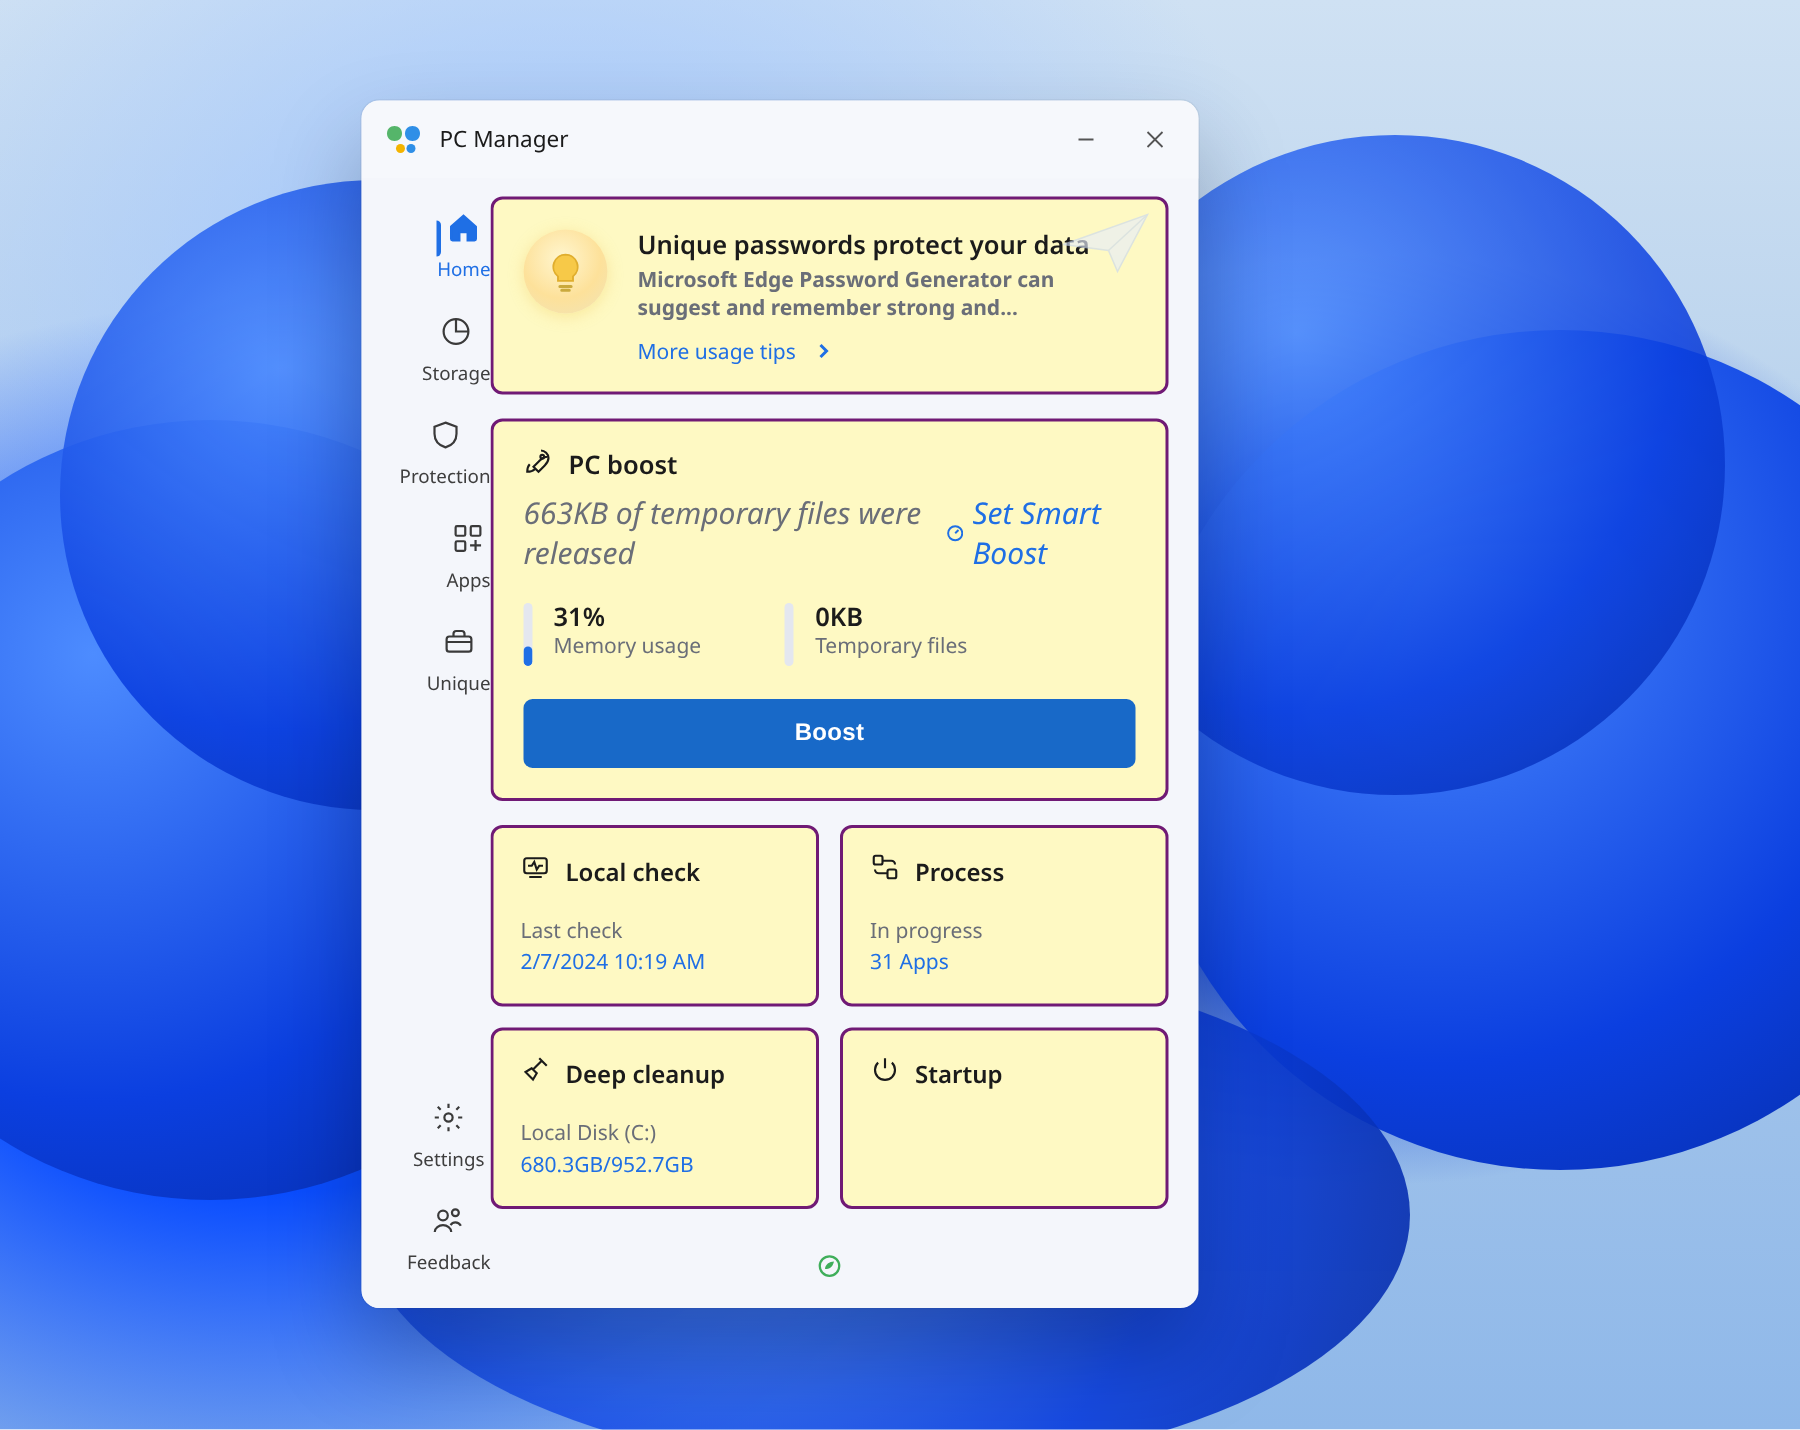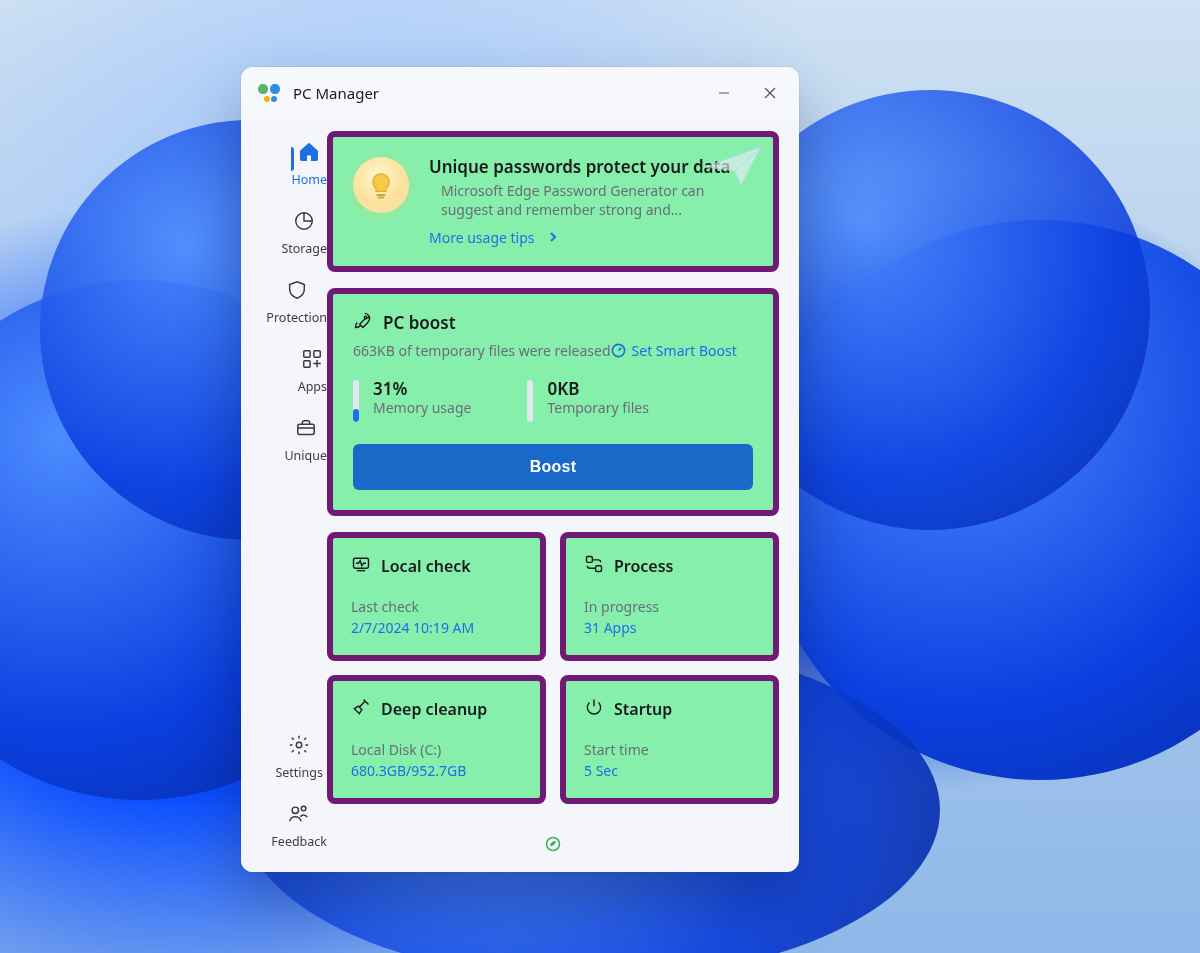--- a/index.html
+++ b/index.html
@@ -61,43 +61,43 @@
   content:"";position:absolute;left:0;top:16px;width:3px;height:24px;
   background:#1f6fe5;border-radius:0 3px 3px 0;
 }
 .sidebar .bottom{margin-top:auto;padding-bottom:10px;}
 
 
 .main{
   flex:1;padding:12px 20px 0 0;overflow:hidden;display:flex;flex-direction:column;gap:16px;
 }
 .card{
-  background:#86efac;border:6px solid #701a75;border-radius:8px;position:relative;
+  background:#fef9c3;border:2px solid #701a75;border-radius:8px;position:relative;
 }
 .tipcard{padding:18px 20px 18px 20px;display:flex;gap:20px;align-items:flex-start;overflow:hidden;}
 .tipcard .bulb{
   width:56px;height:56px;border-radius:50%;
   background:radial-gradient(circle at 45% 35%,#fff6cf,#fde19a 55%,#f0e4b8);
   display:flex;align-items:center;justify-content:center;flex:0 0 56px;margin-top:2px;
   box-shadow:0 2px 10px rgba(242,200,80,.35);
 }
 .tipcard .bulb svg{width:30px;height:30px;}
 .tipcard .txt{flex:1;min-width:0;}
 .tipcard h3{margin:0 0 4px;font-size:17px;font-weight:600;color:#1b1b1b;}
-.tipcard p{margin:0 12px 6px;font-size:14px;color:#6a6e78;line-height:1.35;}
+.tipcard p{margin:0 0 6px;font-size:14px;color:#6a6e78;line-height:1.35;font-weight:bold;}
 .linkish{color:#1f6fe5;font-size:14px;display:inline-flex;align-items:center;gap:12px;}
 .linkish svg{width:12px;height:12px;stroke:#1f6fe5;fill:none;stroke-width:2;}
 .paperplane{position:absolute;top:6px;right:10px;opacity:.65;}
 .paperplane svg{width:60px;height:46px;}
 
 .boostcard{padding:16px 20px 20px;}
 .sectionhdr{display:flex;align-items:center;gap:10px;margin-bottom:6px;}
 .sectionhdr svg{width:20px;height:20px;stroke:#1b1b1b;fill:none;stroke-width:1.7;}
 .sectionhdr .ttl{font-size:17px;font-weight:600;color:#1b1b1b;}
-.subline{font-size:14px;color:#6a6e78;display:flex;align-items:center;margin-bottom:20px;}
+.subline{font-size:20px;color:#6a6e78;display:flex;align-items:center;gap:12px;margin-bottom:20px;font-style:italic;}
 .subline .smart{display:inline-flex;align-items:center;gap:6px;color:#1f6fe5;}
 .subline .smart svg{width:15px;height:15px;stroke:#1f6fe5;fill:none;stroke-width:1.8;}
 
 .metrics{display:flex;gap:56px;margin-bottom:22px;}
 .metric{display:flex;gap:14px;align-items:stretch;}
 .vbar{width:6px;height:42px;background:#e4e7ef;border-radius:3px;position:relative;overflow:hidden;}
 .vbar .fill{position:absolute;bottom:0;left:0;right:0;background:#1f6fe5;border-radius:3px;}
 .metric .labels .big{font-size:17px;font-weight:600;color:#1b1b1b;line-height:1.1;}
 .metric .labels .small{font-size:14px;color:#6a6e78;}
 
@@ -354,24 +354,20 @@
           <div class="card smallcard">
             <div class="hdr">
               <span>
                 <svg viewBox="0 0 24 24">
                     <path d="M12 3v8"></path>
                     <path d="M6.5 6.5a8 8 0 1 0 11 0"></path>
                   </svg>
               </span>
               <span class="ttl">Startup</span>
             </div>
-            <div class="kv">
-              <div class="k">Start time</div>
-              <div class="v">5 Sec</div>
-            </div>
           </div>
         </div>
 
         <div class="footer">
           <span>
             <svg viewBox="0 0 16 16">
                 <circle cx="8" cy="8" r="6.5" fill="none" stroke="#3fae5a" stroke-width="1.5"></circle>
                 <path d="M5 10c0-3 3-5 6-5-1 4-3 5-6 5z" fill="#3fae5a"></path>
               </svg>
           </span>

